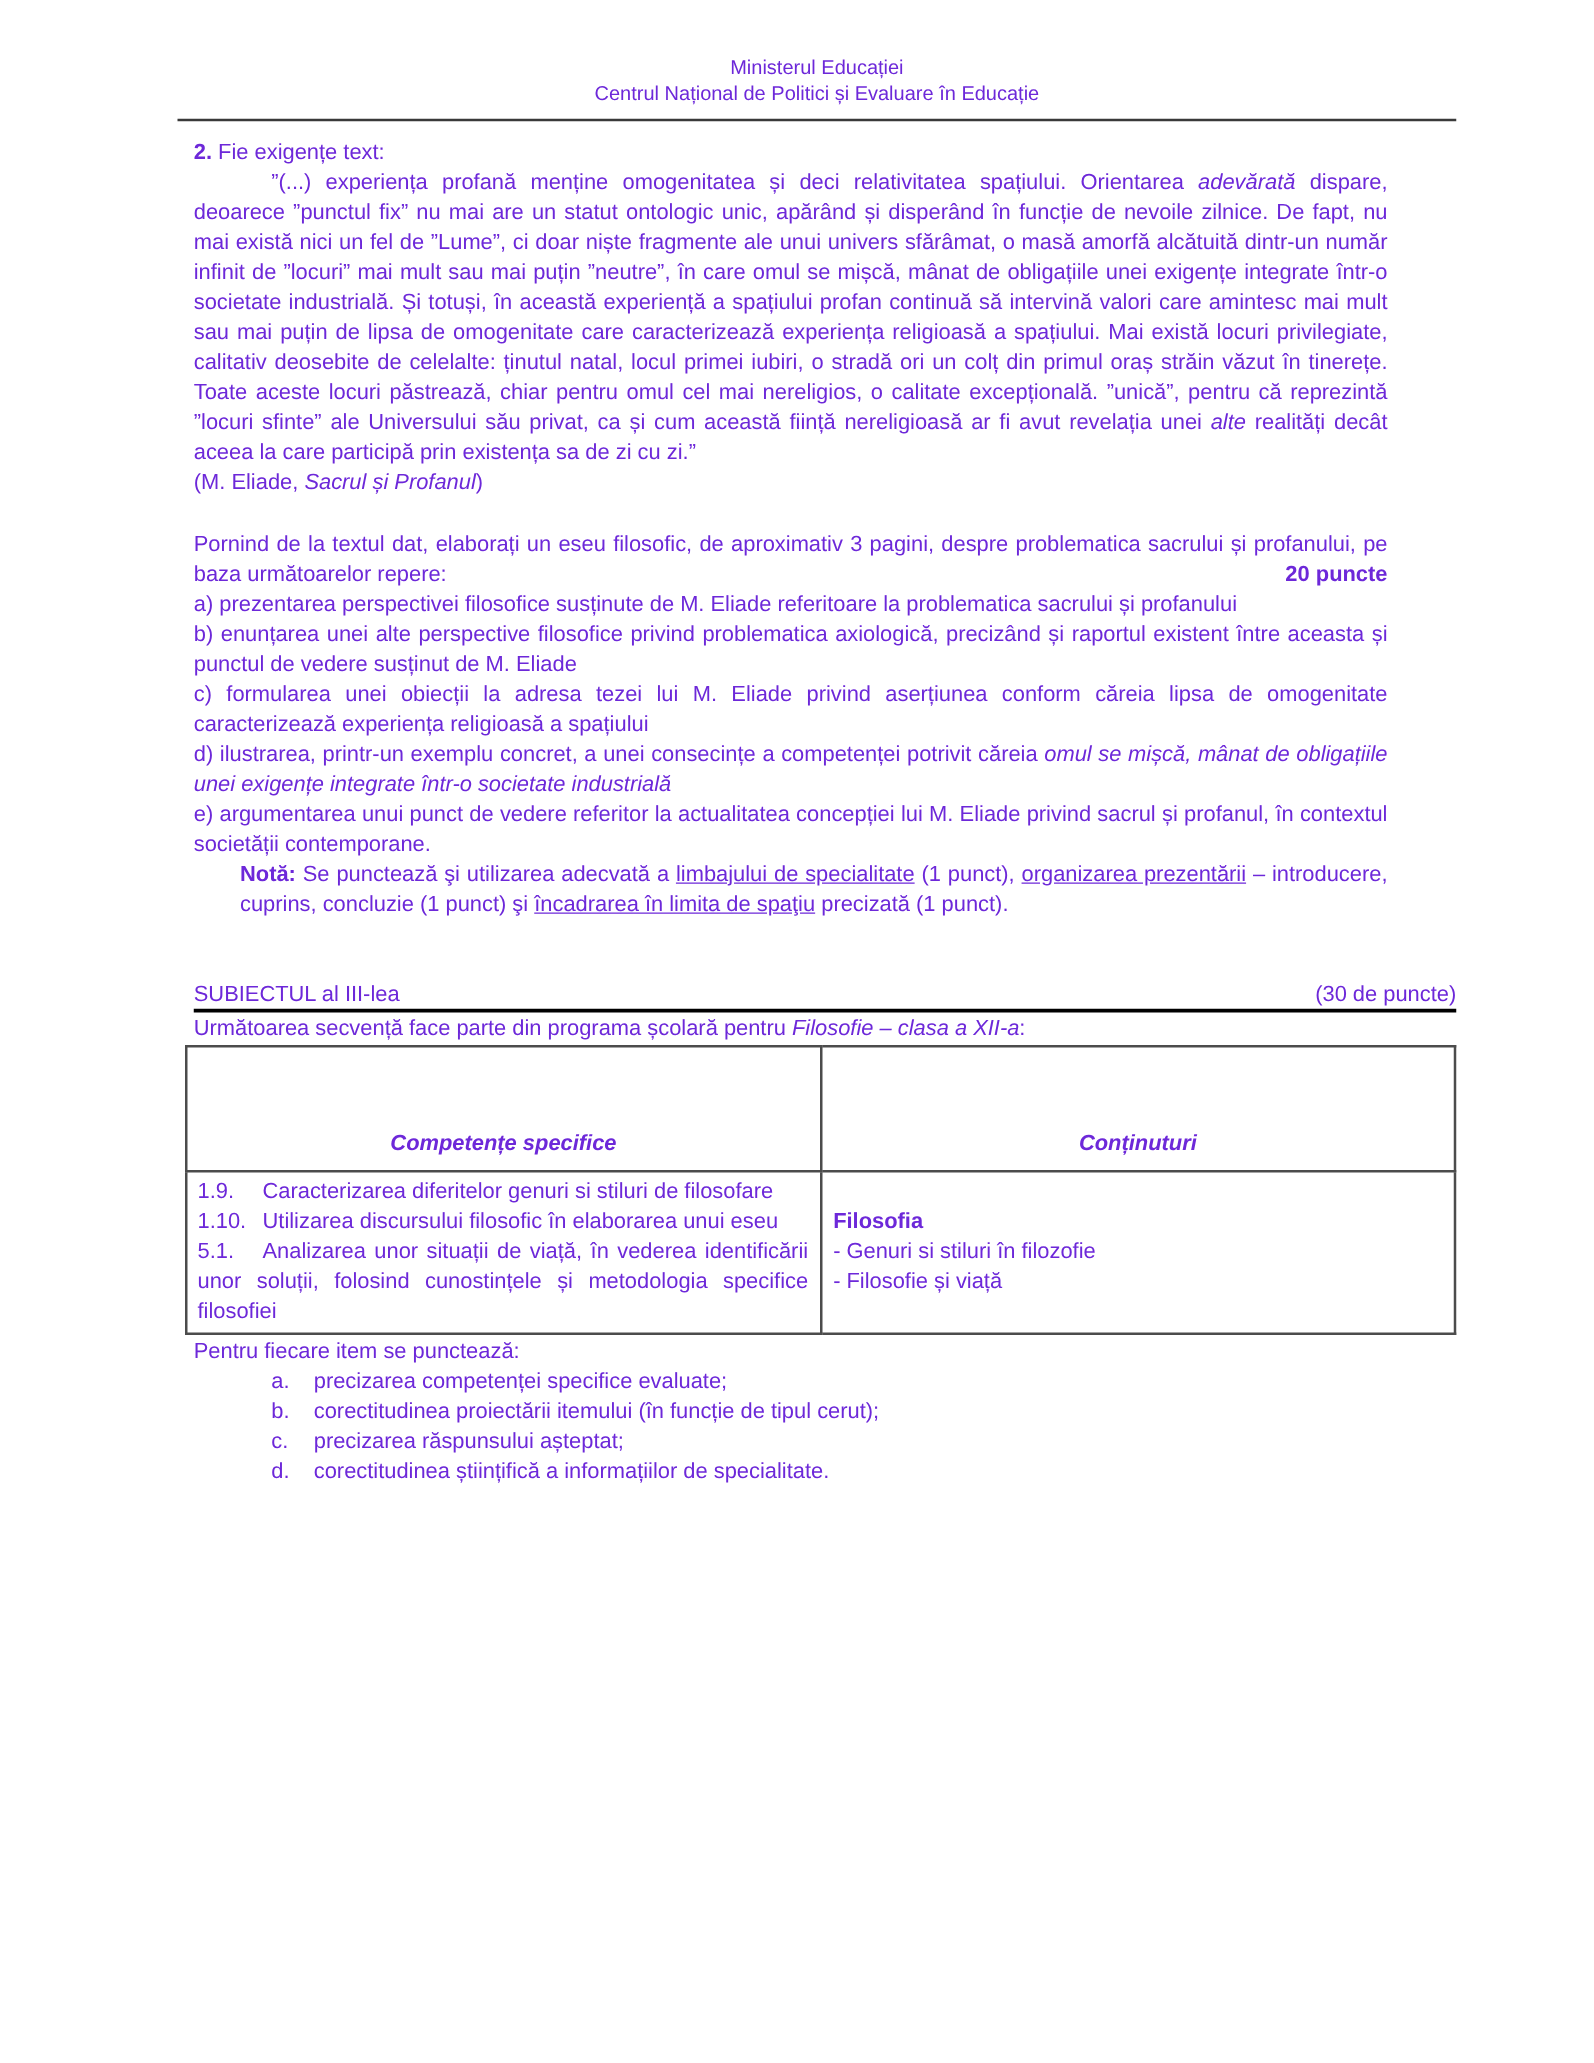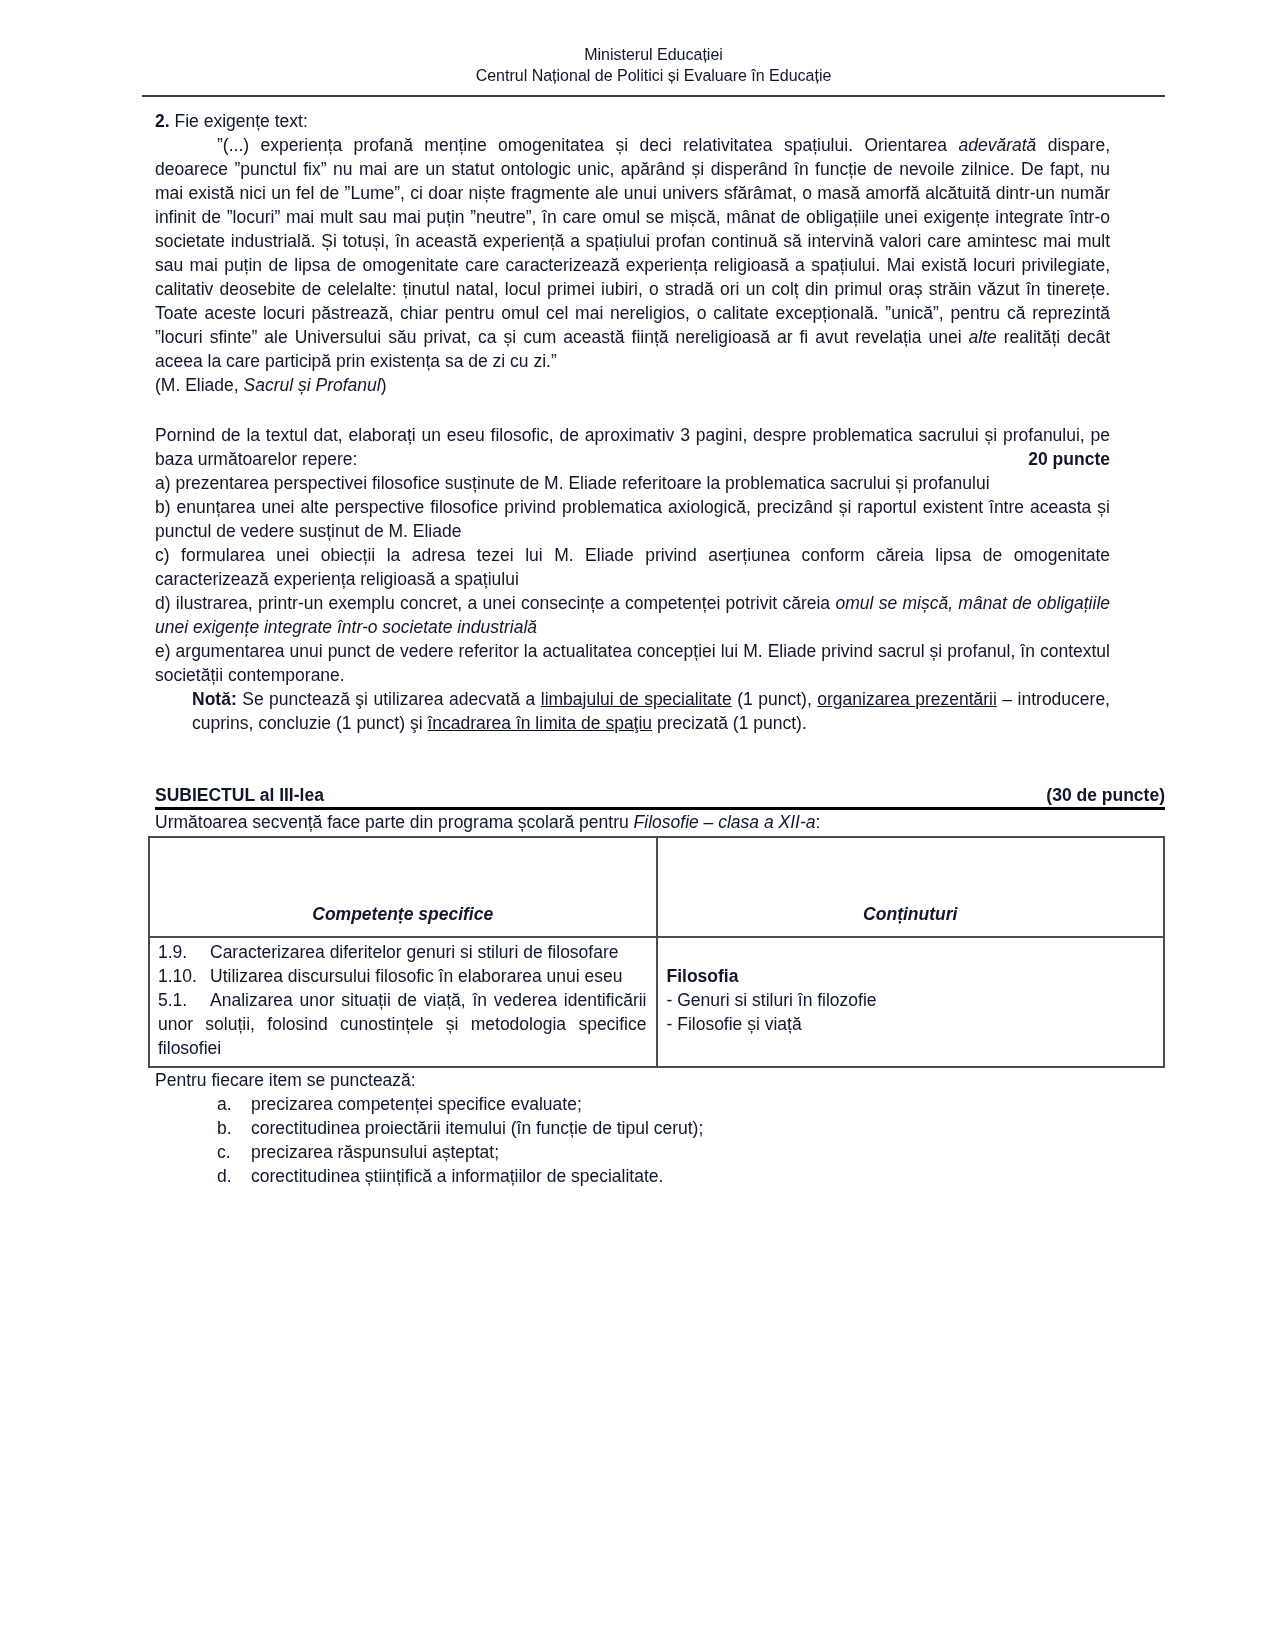--- a/index.html
+++ b/index.html
@@ -1,20 +1,20 @@
 <!DOCTYPE html>
 <html lang="ro"><head>
 <meta charset="utf-8">
 <style>
   html,body{margin:0;padding:0;background:#ffffff;}
   .page{
     width:1275px;height:1474px;position:relative;background:#fff;
     box-sizing:border-box;padding:44px 165px 0 155px;
     font-family:"Liberation Sans","DejaVu Sans",sans-serif;
-    font-size:17.5px;line-height:24px;color:#0f172a;
+    font-size:17.5px;line-height:24px;color:#6d28d9;
   }
   .i{font-style:italic;}
   .b{font-weight:bold;}
   .u{text-decoration:underline;}
 
   .doc-header{
     text-align:center;font-size:16px;line-height:21px;
     border-bottom:2px solid #3a3a3a;padding-bottom:9px;
     margin:0 -55px 0 -13px;
   }
@@ -23,21 +23,21 @@
   .quote{margin-top:10px;text-align:justify;text-indent:62px;}
   .attribution{}
   .task{margin-top:26px;text-align:justify;position:relative;}
   .task .points{position:absolute;right:0;bottom:0;font-weight:bold;}
   .items{}
   .item{text-align:justify;}
   .note{margin-left:37px;text-align:justify;}
 
   .s3-heading{
     margin:48px -55px 0 0;display:flex;justify-content:space-between;
-    font-weight:bold;border-bottom:3px solid #000;padding-bottom:0px;
+    font-weight:normal;border-bottom:3px solid #000;padding-bottom:0px;
   }
   .s3-intro{margin:0 -55px 0 0;}
 
   table.program{
     border-collapse:collapse;margin:2px 0 0 -7px;
     width:calc(100% + 62px);table-layout:fixed;
   }
   table.program td{border:2px solid #4c4c4c;}
   td.th-cell{
     font-weight:bold;font-style:italic;text-align:center;

